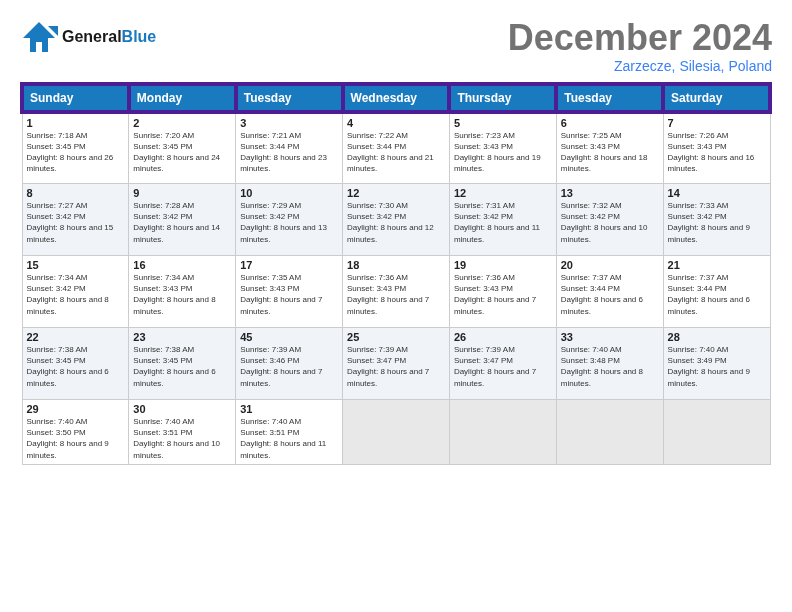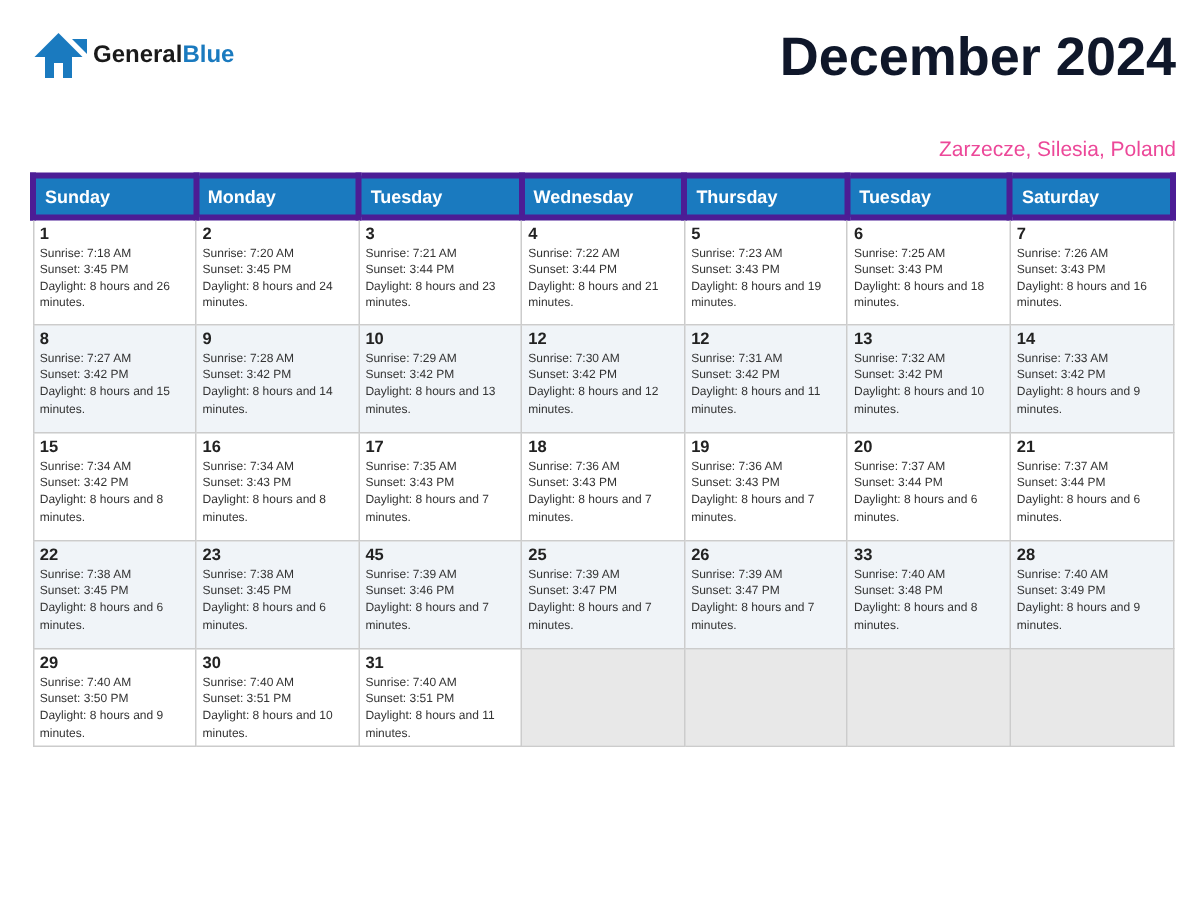--- a/index.html
+++ b/index.html
@@ -6,21 +6,21 @@
     body {
       font-family: Arial, sans-serif;
       background: #fff;
       width: 792px;
       height: 612px;
       overflow: hidden;
     }
     .page {
       width: 792px;
       height: 485px;
-      padding: 18px 8px 10px 20px;
+      padding: 18px 20px 10px 20px;
       background: #fff;
     }
     .header {
       display: flex;
       justify-content: space-between;
       align-items: flex-start;
       margin-bottom: 8px;
     }
     .logo {
       display: flex;
@@ -31,27 +31,26 @@
       display: flex;
       align-items: center;
       gap: 4px;
     }
     .title-block {
       text-align: right;
     }
     .month-title {
       font-size: 36px;
       font-weight: bold;
-      color: #0f172a;
+      color: #737373;
       line-height: 1.1;
     }
     .location {
       font-size: 14px;
-      color: #ec4899;
-      margin-top: 33px;
+      color: #3b82f6;
     }
     .calendar {
       width: 100%;
       border-collapse: collapse;
     }
     .calendar th {
       background: #1a7abf;
       color: #fff;
       font-size: 12px;
       font-weight: bold;

